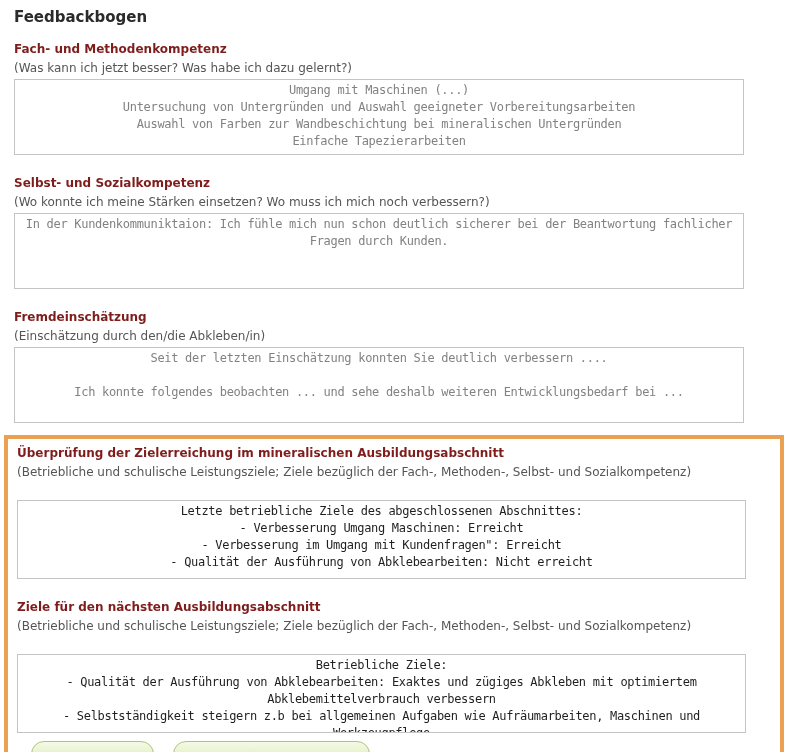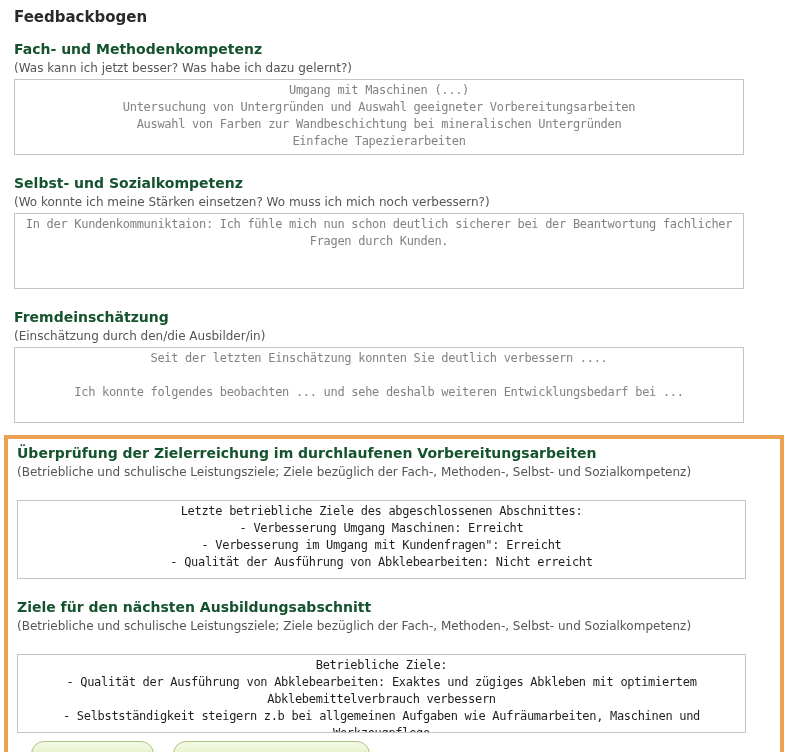--- a/index.html
+++ b/index.html
@@ -11,25 +11,25 @@
     color: #2b2b2b;
   }
   .page-title {
     font-size: 15px;
     line-height: 18px;
     font-weight: bold;
     margin: 0;
     color: #2b2b2b;
   }
   .section-heading {
-    font-size: 14px;
+    font-size: 12px;
     line-height: 17px;
     font-weight: bold;
     margin: 20px 0 0 0;
-    color: #14532d;
+    color: #7f1d1d;
   }
   .section-heading.first { margin-top: 15px; }
   .section-hint {
     font-size: 12px;
     line-height: 14px;
     color: #555555;
     margin: 3px 0 4px 0;
     white-space: nowrap;
   }
   textarea.field {
@@ -93,28 +93,28 @@
   <textarea class="field" spellcheck="false" style="">Umgang mit Maschinen (...)
 Untersuchung von Untergründen und Auswahl geeigneter Vorbereitungsarbeiten
 Auswahl von Farben zur Wandbeschichtung bei mineralischen Untergründen
 Einfache Tapezierarbeiten</textarea>
 
   <h2 class="section-heading">Selbst- und Sozialkompetenz</h2>
   <div class="section-hint">(Wo konnte ich meine Stärken einsetzen? Wo muss ich mich noch verbessern?)</div>
   <textarea class="field" spellcheck="false" style="">In der Kundenkommuniktaion: Ich fühle mich nun schon deutlich sicherer bei der Beantwortung fachlicher Fragen durch Kunden.</textarea>
 
   <h2 class="section-heading">Fremdeinschätzung</h2>
-  <div class="section-hint">(Einschätzung durch den/die Ausbilder/in)</div>
+  <div class="section-hint">(Einschätzung durch den/die Abkleben/in)</div>
   <textarea class="field" spellcheck="false" style="">Seit der letzten Einschätzung konnten Sie deutlich verbessern ....
 
 Ich konnte folgendes beobachten ... und sehe deshalb weiteren Entwicklungsbedarf bei ...</textarea>
 
   <div class="goal-panel">
 
-    <h2 class="section-heading">Überprüfung der Zielerreichung im durchlaufenen Vorbereitungsarbeiten</h2>
+    <h2 class="section-heading">Überprüfung der Zielerreichung im mineralischen Ausbildungsabschnitt</h2>
     <div class="section-hint">(Betriebliche und schulische Leistungsziele; Ziele bezüglich der Fach-, Methoden-, Selbst- und Sozialkompetenz)</div>
     <textarea class="field" spellcheck="false" style="">Letzte betriebliche Ziele des abgeschlossenen Abschnittes:
 - Verbesserung Umgang Maschinen: Erreicht
 - Verbesserung im Umgang mit Kundenfragen": Erreicht
 - Qualität der Ausführung von Abklebearbeiten: Nicht erreicht</textarea>
 
     <h2 class="section-heading second">Ziele für den nächsten Ausbildungsabschnitt</h2>
     <div class="section-hint">(Betriebliche und schulische Leistungsziele; Ziele bezüglich der Fach-, Methoden-, Selbst- und Sozialkompetenz)</div>
     <textarea class="field" spellcheck="false" style="">Betriebliche Ziele:
 - Qualität der Ausführung von Abklebearbeiten: Exaktes und zügiges Abkleben mit optimiertem Abklebemittelverbrauch verbessern

